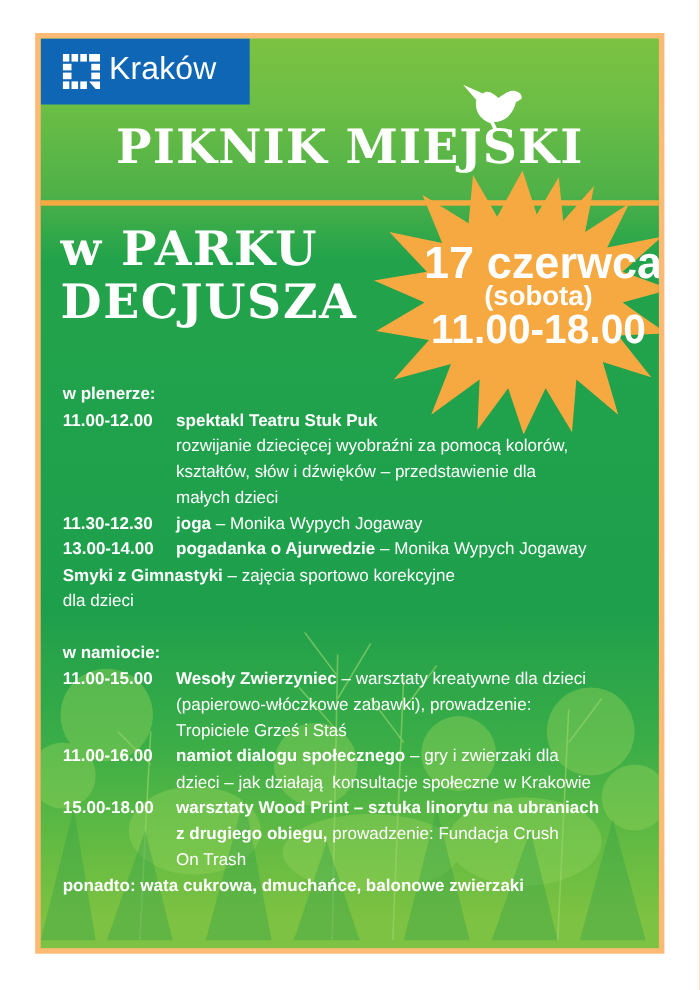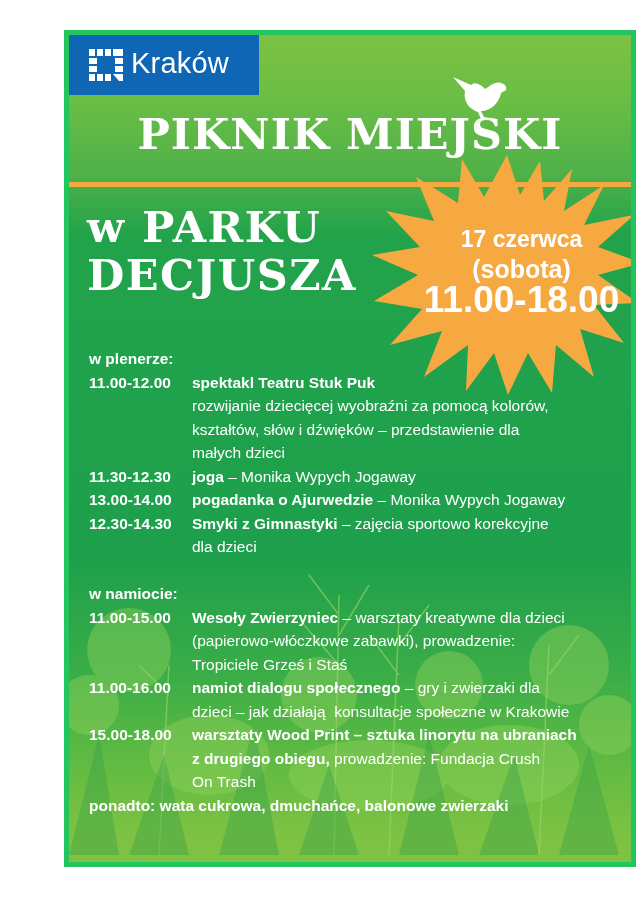--- a/index.html
+++ b/index.html
@@ -1,38 +1,38 @@
 <!DOCTYPE html>
 <html><head>
 <meta charset="utf-8">
 <style>
   html, body { margin:0; padding:0; }
   body { width:636px; height:900px; background:#ffffff; position:relative; overflow:hidden;
          font-family:"DejaVu Sans", sans-serif; }
   .poster { position:absolute; left:32px; top:30px; width:572px; height:837px;
-            background:#22c55e;margin-left:32px; }
+            background:#fdba74; }
   .panel { position:absolute; left:5px; top:5px; right:5px; bottom:5px; overflow:hidden;
            background:linear-gradient(to bottom,
              #7cc242 0px, #6cbe45 60px, #4fb148 140px, #22a34b 200px,
              #1e9f4c 520px, #3aad47 640px, #66bc42 740px, #7dc242 800px, #7dc242 100%); }
   .logo-box { position:absolute; left:0; top:0; width:190px; height:60px; background:#0f66b5; }
   .logo-mark { position:absolute; left:20px; top:14px; width:34px; height:32px; }
   .logo-text { position:absolute; left:62px; top:12px; color:#ffffff; font-size:29px;
                font-family:"Liberation Sans", sans-serif; letter-spacing:0.2px; }
   .title { position:absolute; left:0; right:0; top:74px; text-align:center; color:#ffffff;
            font-family:"DejaVu Serif", serif; font-weight:bold; font-size:43px; letter-spacing:1px;
            white-space:nowrap; }
   .bird { position:absolute; left:382px; top:36px; width:58px; height:50px; }
   .orange-line { position:absolute; left:0; right:0; top:147px; height:5px; background:#f7a941; }
   .subtitle { position:absolute; left:18px; top:168px; color:#ffffff; font-family:"DejaVu Serif", serif;
               font-weight:bold; font-size:43px; line-height:48px; letter-spacing:1.5px; }
   .burst { position:absolute; left:303px; top:120px; width:270px; height:240px; }
   .date-block { position:absolute; left:340px; top:188px; width:225px; text-align:center; color:#ffffff;
                 font-family:"Liberation Sans", sans-serif; font-weight:bold; }
-  .date-main { font-size:23px; line-height:32px; }
+  .date-main { font-size:41px; line-height:32px;text-align:right; }
   .date-day { font-size:25px; line-height:28px; }
   .date-hours { font-size:37px; line-height:34px; }
   .plants { position:absolute; left:0; top:520px; width:100%; height:300px; }
   .schedule { position:absolute; left:20px; top:312px; right:10px; color:#ffffff;
               font-family:"Liberation Sans", sans-serif; font-size:15.5px; line-height:23.5px; }
   .sec-title { font-weight:bold; }
   .row { display:flex; }
   .time { width:103px; flex:none; font-weight:bold; white-space:nowrap; }
   .desc { flex:1; }
   .desc b { font-weight:bold; }
@@ -136,21 +136,20 @@
         <div class="time">11.30-12.30</div>
         <div class="desc"><b>joga</b><span> – Monika Wypych Jogaway</span></div>
       </div>
 
       <div class="row">
         <div class="time">13.00-14.00</div>
         <div class="desc"><b>pogadanka o Ajurwedzie</b><span> – Monika Wypych Jogaway</span></div>
       </div>
 
       <div class="row">
-        <div class="time">12.30-14.30</div>
         <div class="desc">
           <div><b>Smyki z Gimnastyki</b><span> – zajęcia sportowo korekcyjne</span></div>
           <div>dla dzieci</div>
         </div>
       </div>
 
       <div class="spacer"></div>
 
       <div class="sec-title">w namiocie:</div>
 

